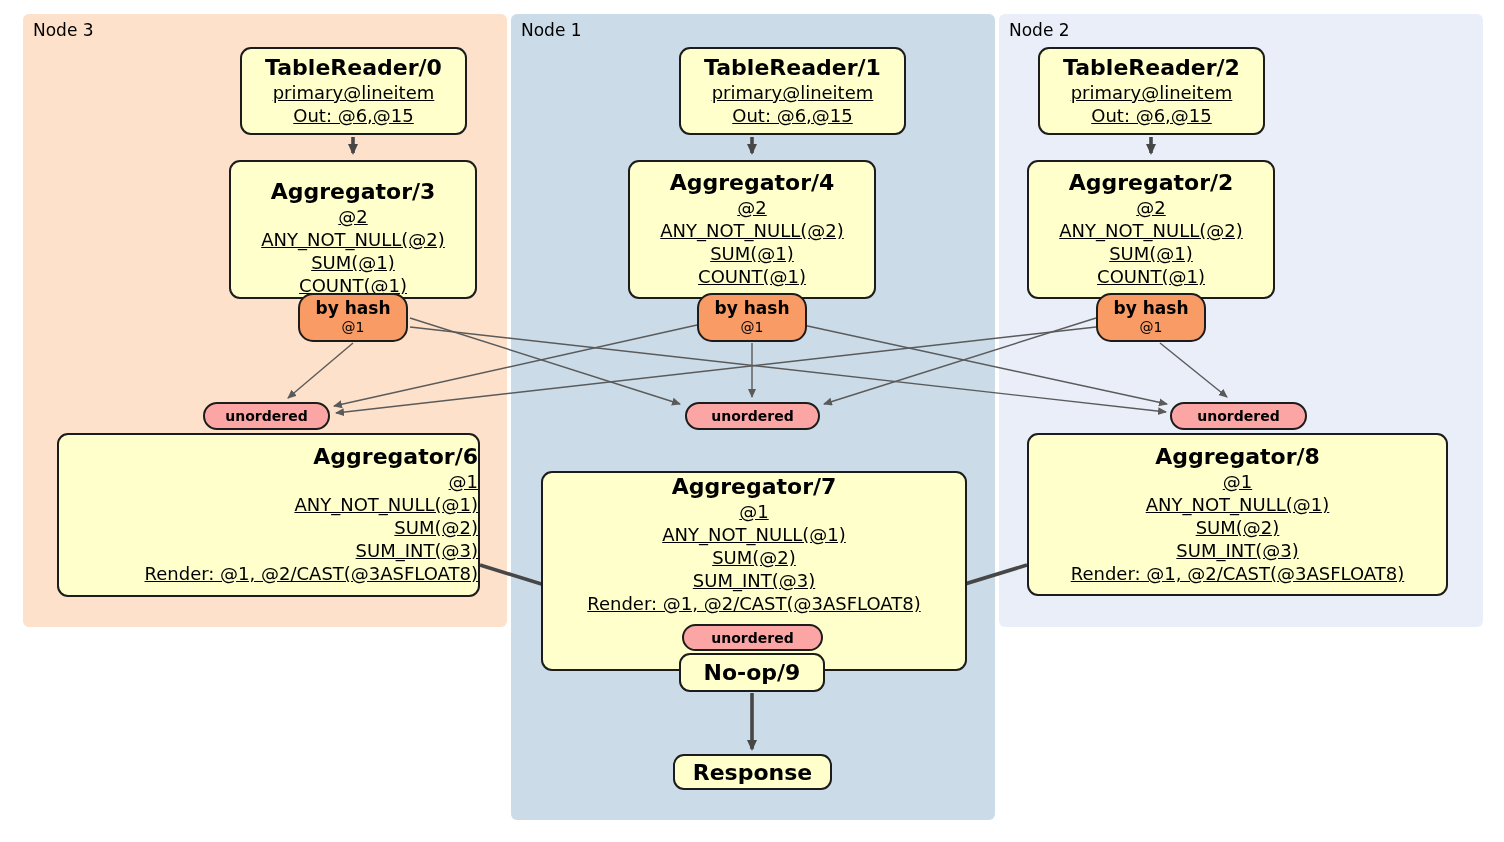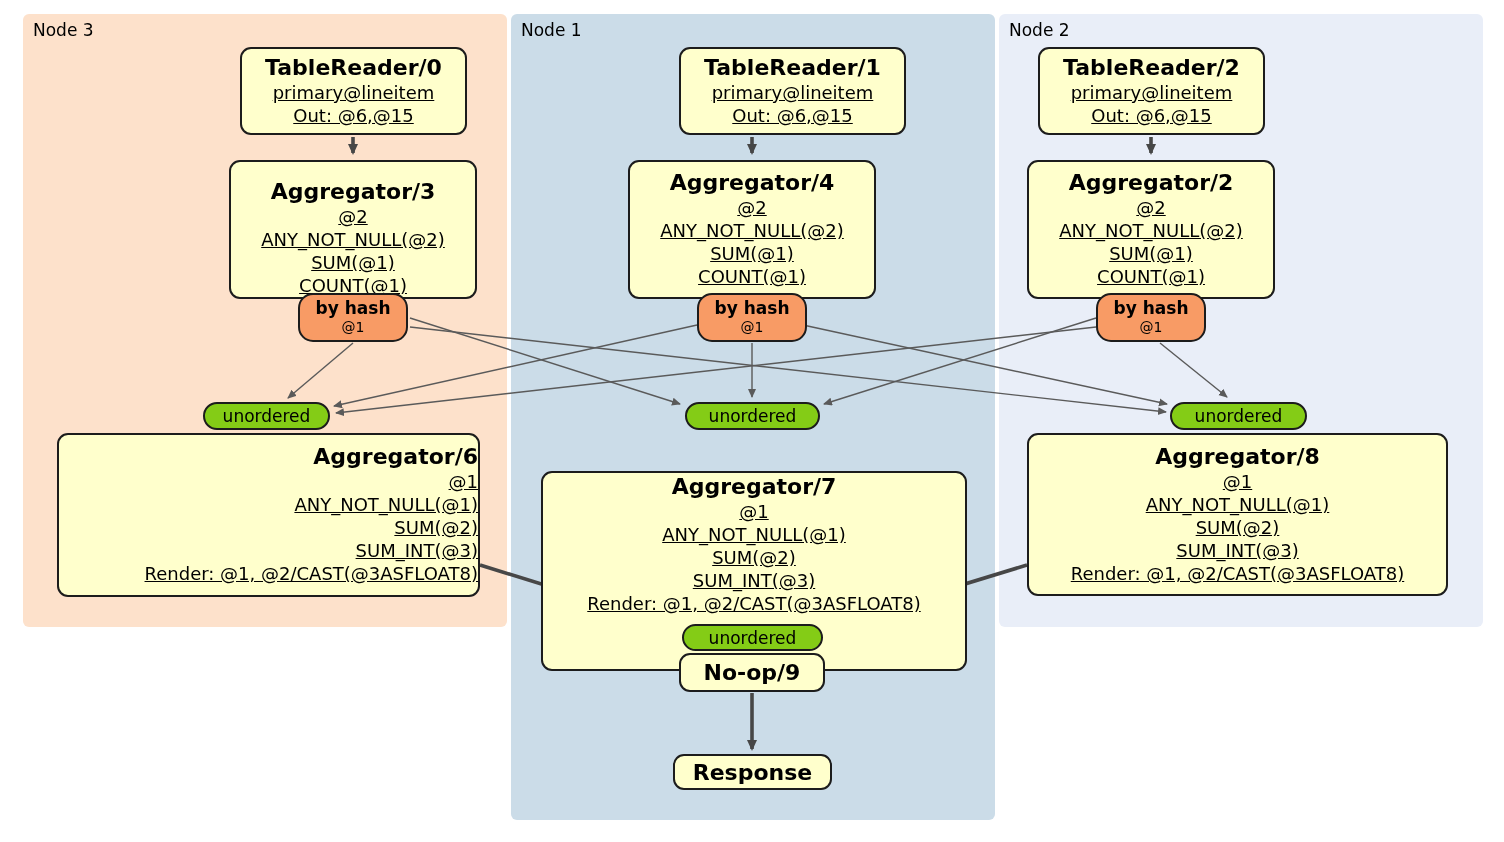--- a/index.html
+++ b/index.html
@@ -52,23 +52,23 @@
   }
   .pill-hash .t { font-weight: bold; font-size: 17px; line-height: 21px; }
   .pill-hash .s { font-size: 14px; line-height: 17px; }
   #bh3 { left: 298px;  top: 293px; }
   #bh4 { left: 697px;  top: 293px; }
   #bh5 { left: 1096px; top: 293px; }
 
   
   .pill-sync {
     position: absolute; z-index: 3; box-sizing: border-box;
-    background: #84cc16; border: 2px solid #1c1c1c; border-radius: 15px;
+    background: #fca5a5; border: 2px solid #1c1c1c; border-radius: 15px;
     display: flex; align-items: center; justify-content: center;
-    font-weight: normal; font-size: 17px;
+    font-weight: bold; font-size: 14px;
   }
   #un-n3    { left: 203px;  top: 402px; width: 127px; height: 28px; }
   #un-n1    { left: 685px;  top: 402px; width: 135px; height: 28px; }
   #un-n2    { left: 1170px; top: 402px; width: 137px; height: 28px; }
   #un-final { left: 682px;  top: 624px; width: 141px; height: 27px; }
 </style>
 </head>
 <body>
 
 <div class="canvas">

